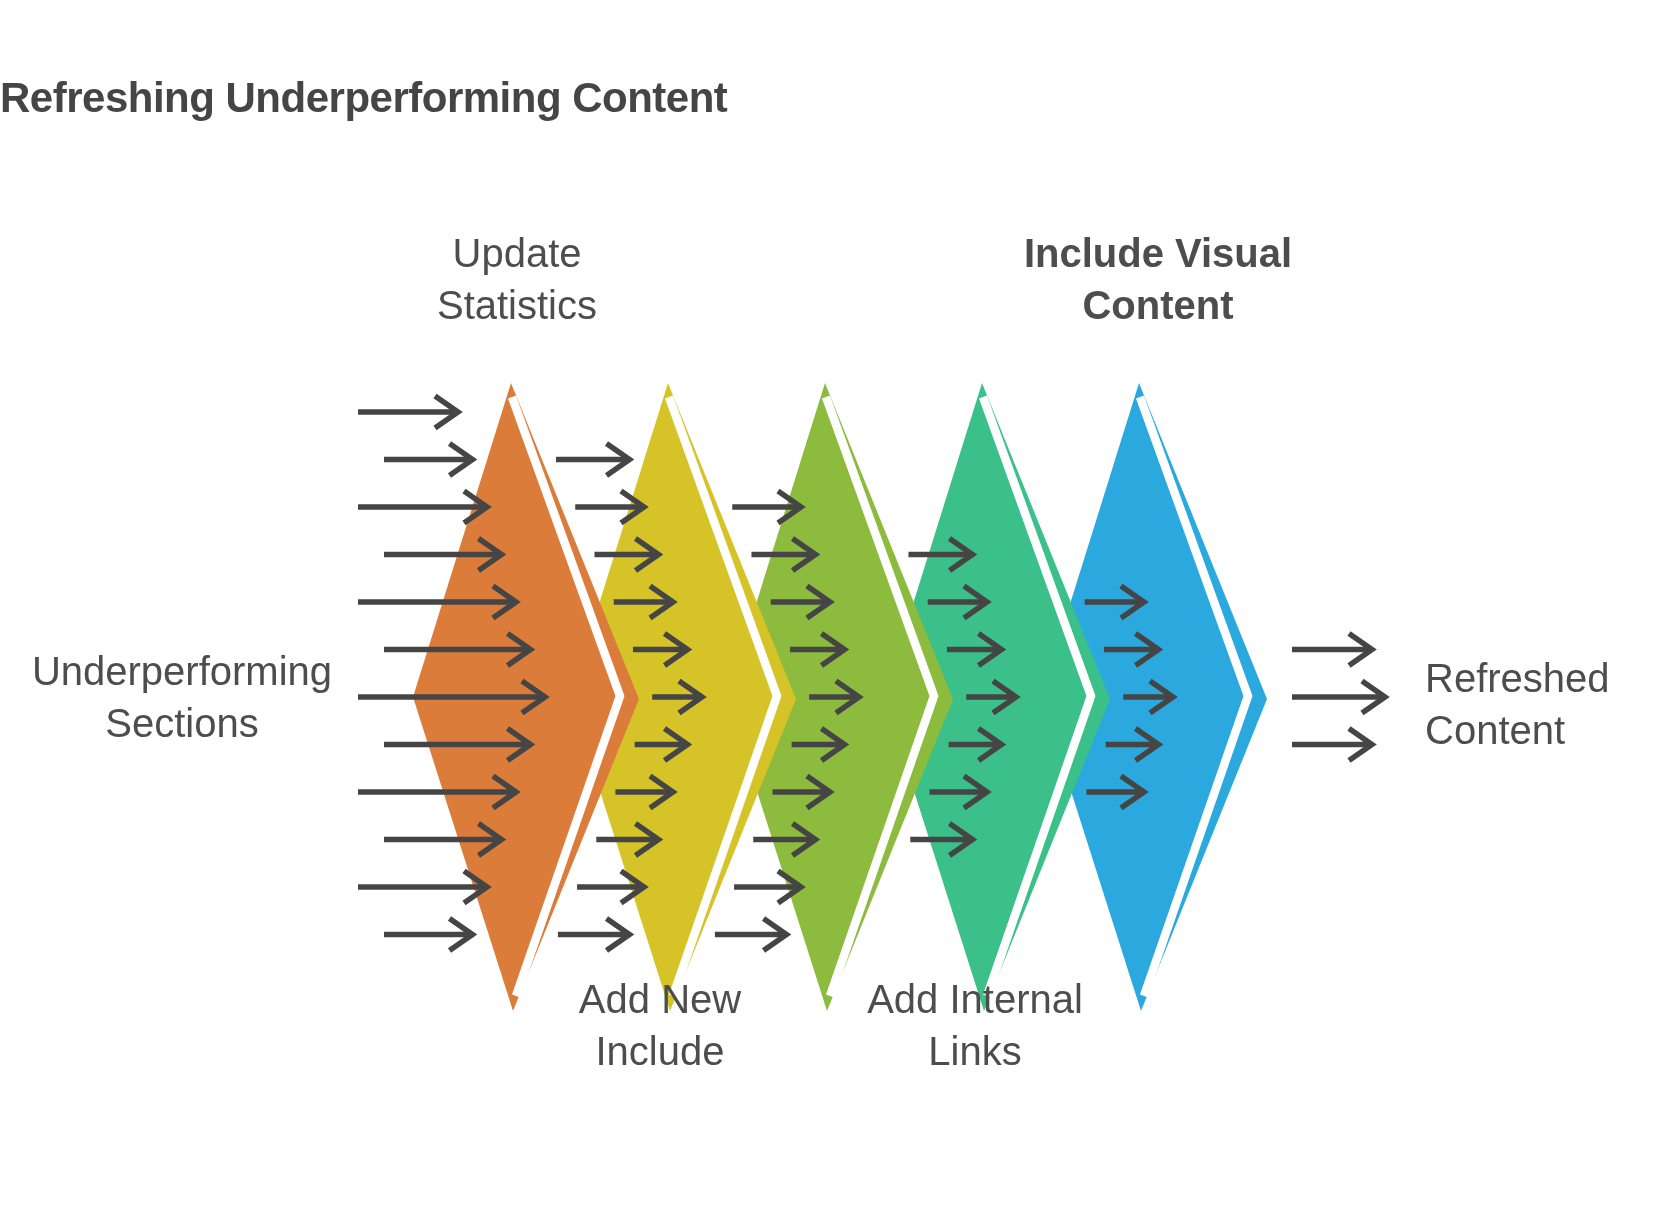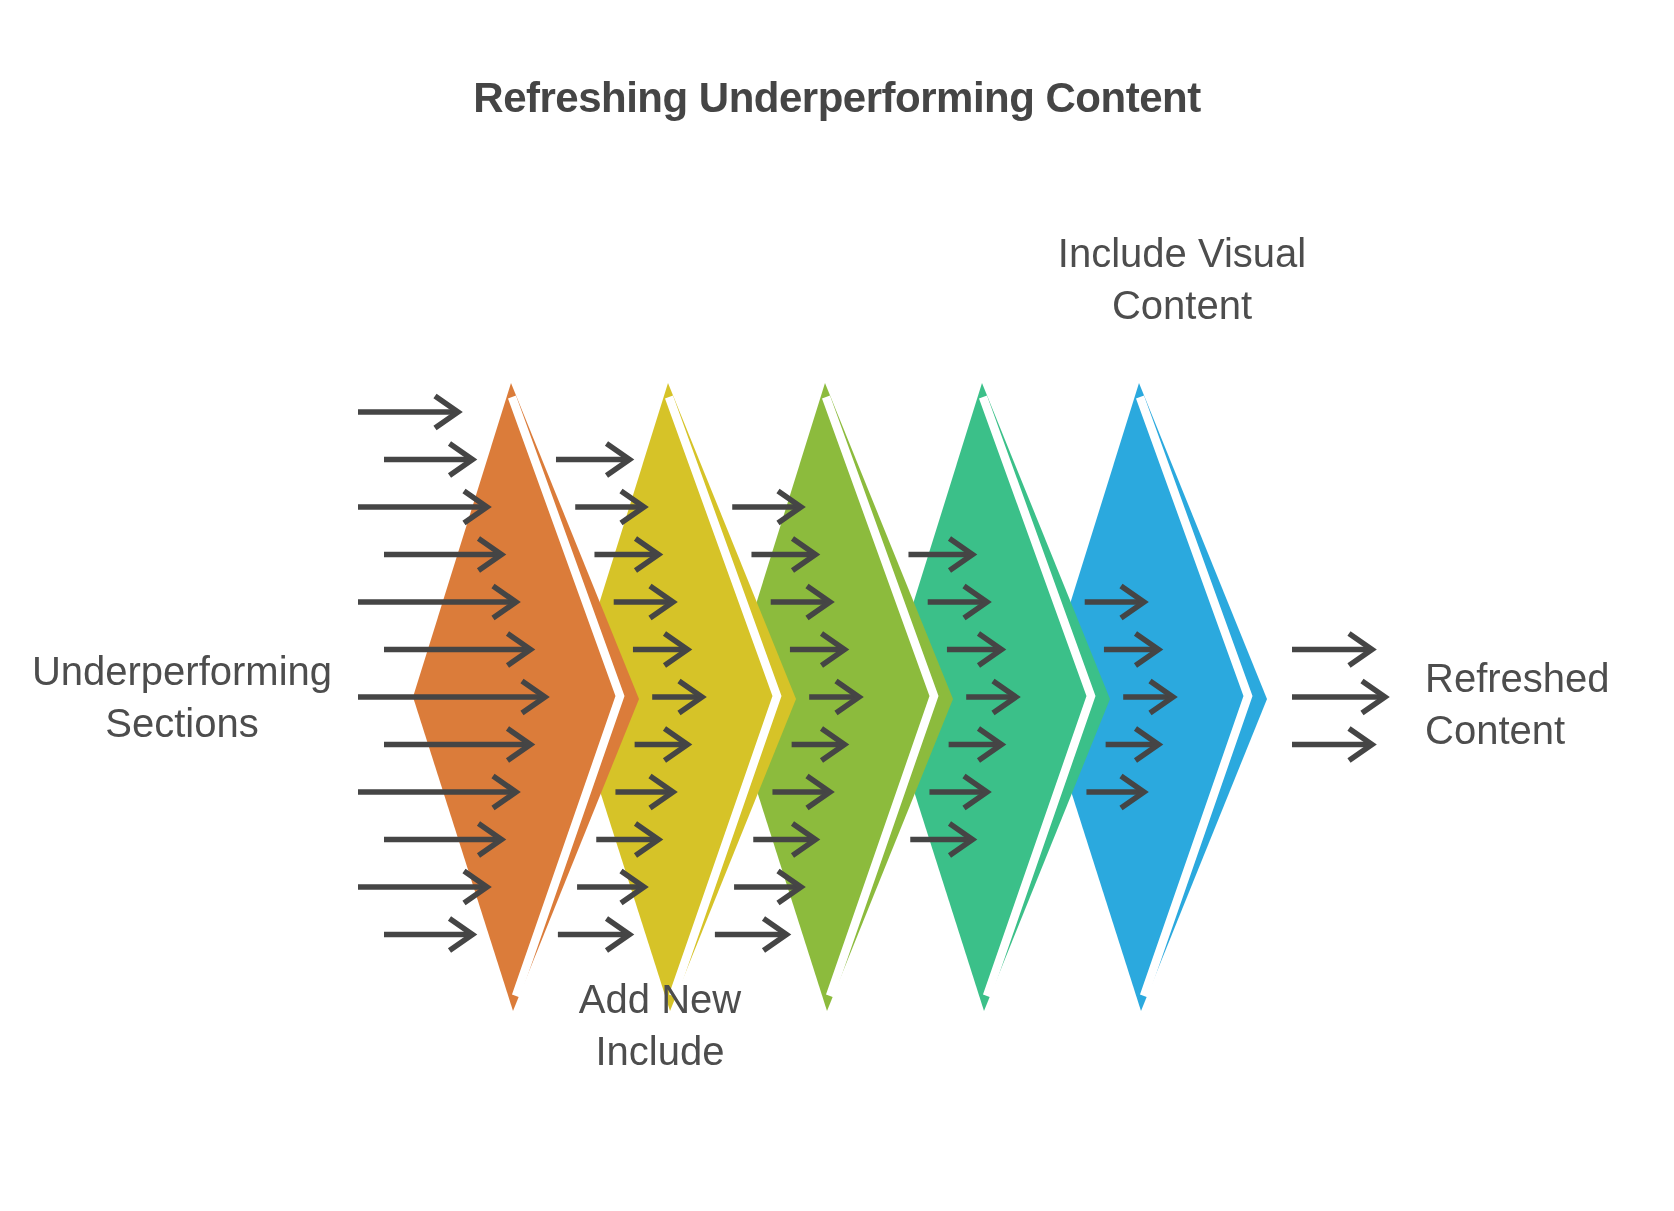--- a/index.html
+++ b/index.html
@@ -1,28 +1,28 @@
 <!DOCTYPE html>
 <html><head>
 <meta charset="utf-8">
 <style>
   html,body{margin:0;padding:0;background:#ffffff;}
   body{width:1674px;height:1211px;position:relative;overflow:hidden;
        font-family:"Liberation Sans", sans-serif;}
   .stage-wrap{position:absolute;inset:0;}
   #diagram-svg{position:absolute;left:0;top:0;}
-  .page-title{position:absolute;left:0;top:74px;width:1674px;text-align:center;
+  .page-title{position:absolute;left:0;top:74px;width:1674px;
     font-size:42px;font-weight:bold;color:#454545;letter-spacing:-0.5px;}
   .lbl{position:absolute;font-size:40px;line-height:52px;color:#4d4d4d;
     text-align:center;white-space:pre-line;}
   .lbl-stage-0{left:317px;top:227px;width:400px;}
   .lbl-stage-1{left:460px;top:973px;width:400px;}
   .lbl-stage-2{left:648px;top:227px;width:400px;}
   .lbl-stage-3{left:775px;top:973px;width:400px;}
-  .lbl-stage-4{left:982px;top:227px;width:400px;}
+  .lbl-stage-4{left:958px;top:227px;width:400px;font-weight:bold;}
   .lbl-input{left:0px;top:645px;width:364px;}
   .lbl-output{left:1425px;top:652px;width:260px;text-align:left;}
 </style>
 </head>
 <body>
 
 <div class="stage-wrap">
   <svg id="diagram-svg" width="1674" height="1211" viewBox="0 0 1674 1211">
       <polygon points="1139,383 1267,699 1141,1011 1041,697" fill="#2ba9de"></polygon>
       <path d="M1140,397 L1248,696 L1144,996" fill="none" stroke="#ffffff" stroke-width="8.5" stroke-linejoin="miter"></path>
@@ -223,22 +223,26 @@
         <path d="M 1362 681 L 1385 697 L 1362 713" fill="none" stroke="#454545" stroke-width="5.5" stroke-linejoin="miter"></path>
       </g>
       <g>
         <line x1="1292" y1="744.5" x2="1370" y2="744.5" stroke="#454545" stroke-width="5.5"></line>
         <path d="M 1349 728.5 L 1372 744.5 L 1349 760.5" fill="none" stroke="#454545" stroke-width="5.5" stroke-linejoin="miter"></path>
       </g>
     </svg>
 
   <div class="page-title">Refreshing Underperforming Content</div>
 
+  <div class="lbl lbl-stage-0">Update
+Statistics</div>
   <div class="lbl lbl-stage-1">Add New
 Include</div>
+  <div class="lbl lbl-stage-3">Add Internal
+Links</div>
   <div class="lbl lbl-stage-4">Include Visual
 Content</div>
 
   <div class="lbl lbl-input">Underperforming
 Sections</div>
   <div class="lbl lbl-output">Refreshed
 Content</div>
 </div>
 
 </body></html>

